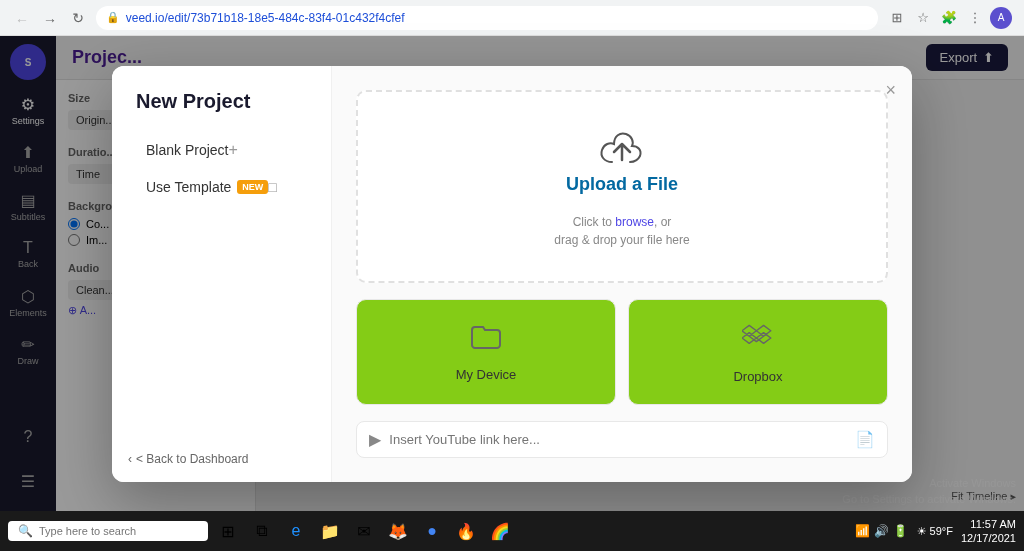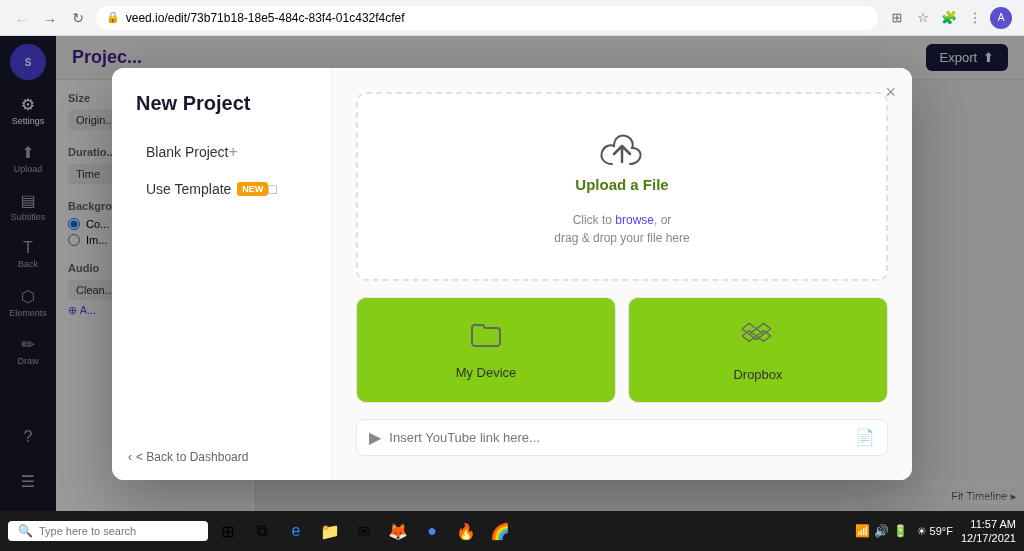--- a/index.html
+++ b/index.html
@@ -34,21 +34,21 @@
       background: white;
       border-radius: 12px;
       display: flex;
       align-items: center;
       padding: 0 10px;
       font-size: 12px;
       color: #333;
       gap: 6px;
     }
     .address-bar-lock { color: #555; font-size: 11px; }
-    .address-url { color: #000000; font-size: 12px; text-align: center; }
+    .address-url { color: #1d4ed8; font-size: 12px; text-align: center; }
     .browser-icons { display: flex; gap: 4px; align-items: center; }
     .browser-icon-btn {
       width: 22px; height: 22px;
       background: none; border: none; cursor: pointer;
       color: #666; font-size: 13px; display: flex; align-items: center; justify-content: center;
     }
     .avatar-btn {
       width: 22px; height: 22px;
       background: #5b4fce; border-radius: 50%; border: none; cursor: pointer;
       color: white; font-size: 10px; display: flex; align-items: center; justify-content: center;
@@ -252,21 +252,21 @@
       border-radius: 10px;
       display: flex;
       flex-direction: column;
       align-items: center;
       justify-content: center;
       padding: 32px;
       cursor: pointer;
       flex: 1;
       min-height: 160px;
     }
-    .upload-title { font-size: 15px; font-weight: 600; color: #4d7c0f; margin-bottom: 18px; }
+    .upload-title { font-size: 18px; font-weight: 600; color: #0369a1; margin-bottom: 18px; }
     .upload-sub { font-size: 12px; color: #888; text-align: center; line-height: 1.5; }
     .upload-sub a { color: #4f46e5; text-decoration: none; }
 
     
     .options-row {
       display: flex;
       gap: 12px;
     }
     .option-card {
       flex: 1;

